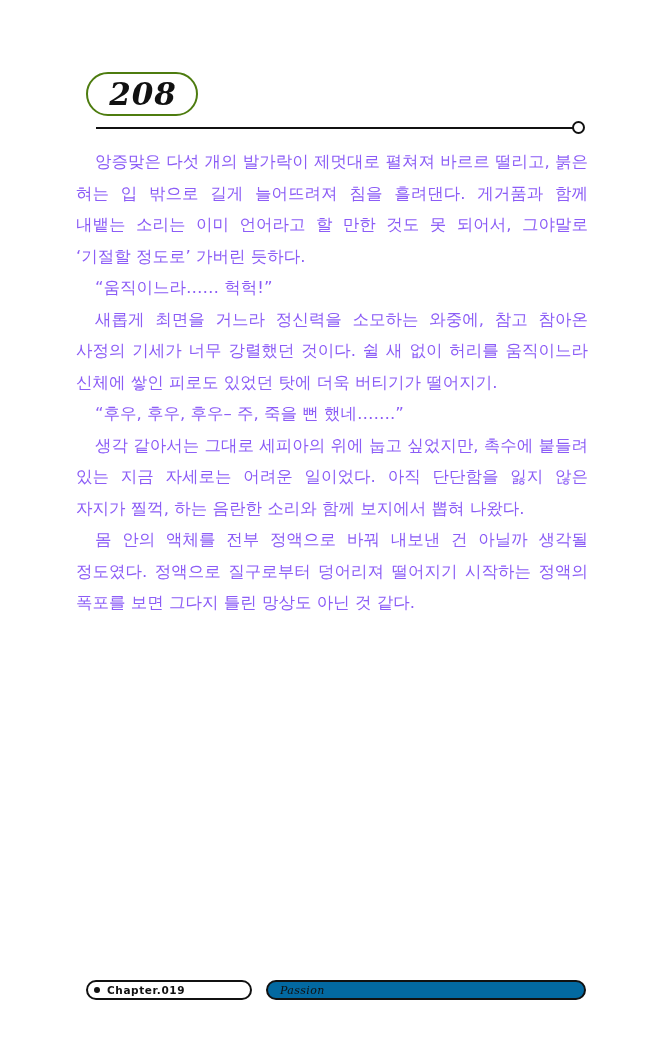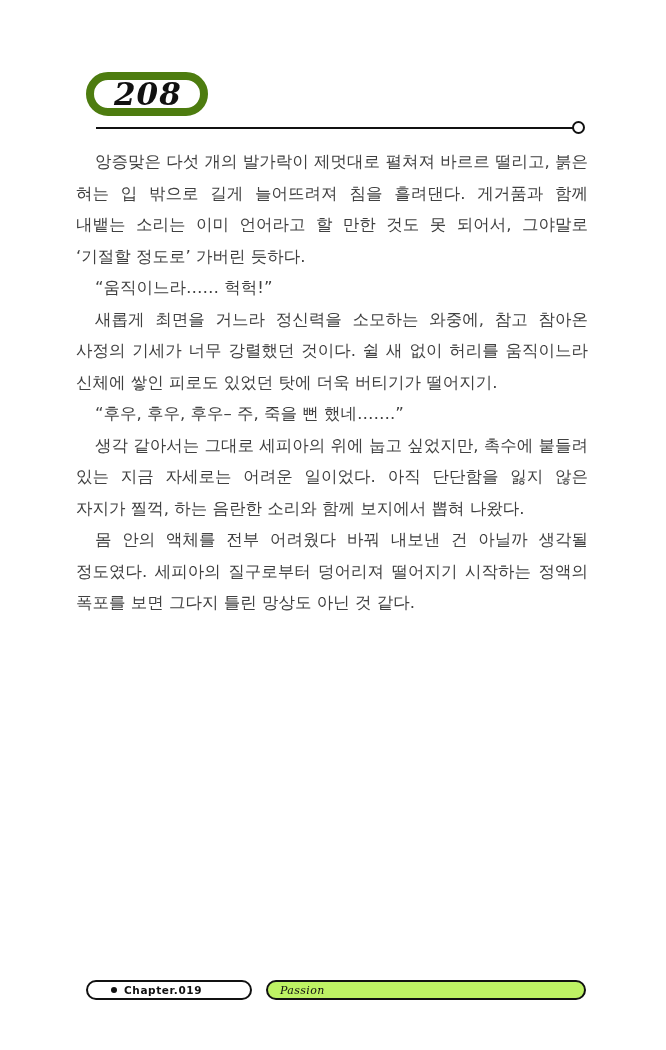--- a/index.html
+++ b/index.html
@@ -26,21 +26,21 @@
 
   
   .page-number-wrap {
     position: absolute;
     left: 86px;
     top: 72px;
     display: flex;
     align-items: center;
   }
   .page-number-capsule {
-    border: 8px solid #4d7c0f;
+    border: 2px solid #4d7c0f;
     border-radius: 22px;
     height: 44px;
     min-width: 112px;
     padding: 0 18px 0 20px;
     display: flex;
     align-items: center;
     justify-content: center;
     background: #fff;
     box-sizing: border-box;
   }
@@ -77,21 +77,21 @@
 
   
   .body-text {
     position: absolute;
     left: 76px;
     top: 146px;
     width: 512px;
     font-family: "DejaVu Sans", sans-serif;
     font-size: 16.5px;
     line-height: 31.5px;
-    color: #404040;
+    color: #8b5cf6;
     text-align: justify;
     text-justify: inter-character;
   }
   .body-text p {
     margin: 0;
     text-indent: 19px;
     word-break: keep-all;
   }
 
   
@@ -106,21 +106,21 @@
     position: absolute;
     left: 0;
     top: 0;
     height: 20px;
     width: 166px;
     border: 2px solid #111;
     border-radius: 10px;
     box-sizing: border-box;
     display: flex;
     align-items: center;
-    padding-left: 23px;
+    padding-left: 6px;
     background: #fff;
   }
   .footer-dot {
     width: 6px;
     height: 6px;
     border-radius: 50%;
     background: #111;
     margin-right: 7px;
     flex: 0 0 auto;
   }
@@ -137,21 +137,21 @@
     left: 180px;
     top: 0;
     height: 20px;
     width: 320px;
     border: 2px solid #111;
     border-radius: 10px;
     box-sizing: border-box;
     display: flex;
     align-items: center;
     padding-left: 12px;
-    background: #bef264;
+    background: #0369a1;
   }
   .footer-title-label {
     font-family: "DejaVu Serif", serif;
     font-style: italic;
     font-size: 11px;
     letter-spacing: 0.4px;
     color: #111;
     line-height: 1;
   }
 </style>
@@ -167,21 +167,21 @@
   </div>
   <div class="header-rule"></div>
   <div class="header-rule-dot"></div>
 
   <div class="body-text">
     <p>앙증맞은 다섯 개의 발가락이 제멋대로 펼쳐져 바르르 떨리고, 붉은 혀는 입 밖으로 길게 늘어뜨려져 침을 흘려댄다. 게거품과 함께 내뱉는 소리는 이미 언어라고 할 만한 것도 못 되어서, 그야말로 ‘기절할 정도로’ 가버린 듯하다.</p>
     <p>“움직이느라…… 헉헉!”</p>
     <p>새롭게 최면을 거느라 정신력을 소모하는 와중에, 참고 참아온 사정의 기세가 너무 강렬했던 것이다. 쉴 새 없이 허리를 움직이느라 신체에 쌓인 피로도 있었던 탓에 더욱 버티기가 떨어지기.</p>
     <p>“후우, 후우, 후우– 주, 죽을 뻔 했네…….”</p>
     <p>생각 같아서는 그대로 세피아의 위에 눕고 싶었지만, 촉수에 붙들려 있는 지금 자세로는 어려운 일이었다. 아직 단단함을 잃지 않은 자지가 찔꺽, 하는 음란한 소리와 함께 보지에서 뽑혀 나왔다.</p>
-    <p>몸 안의 액체를 전부 어려웠다 바꿔 내보낸 건 아닐까 생각될 정도였다. 세피아의 질구로부터 덩어리져 떨어지기 시작하는 정액의 폭포를 보면 그다지 틀린 망상도 아닌 것 같다.</p>
+    <p>몸 안의 액체를 전부 정액으로 바꿔 내보낸 건 아닐까 생각될 정도였다. 정액으로 질구로부터 덩어리져 떨어지기 시작하는 정액의 폭포를 보면 그다지 틀린 망상도 아닌 것 같다.</p>
   </div>
 
   <div class="footer">
     <div class="footer-chapter">
       <div class="footer-dot"></div>
       <div class="footer-chapter-label">Chapter.019</div>
     </div>
     <div class="footer-title">
       <div class="footer-title-label">Passion</div>
     </div>

